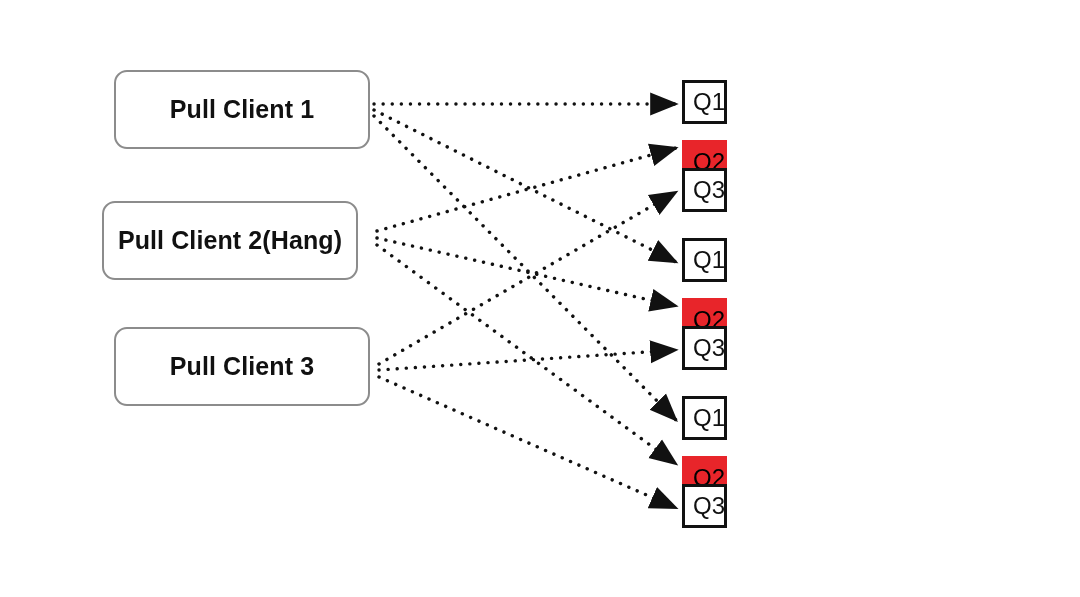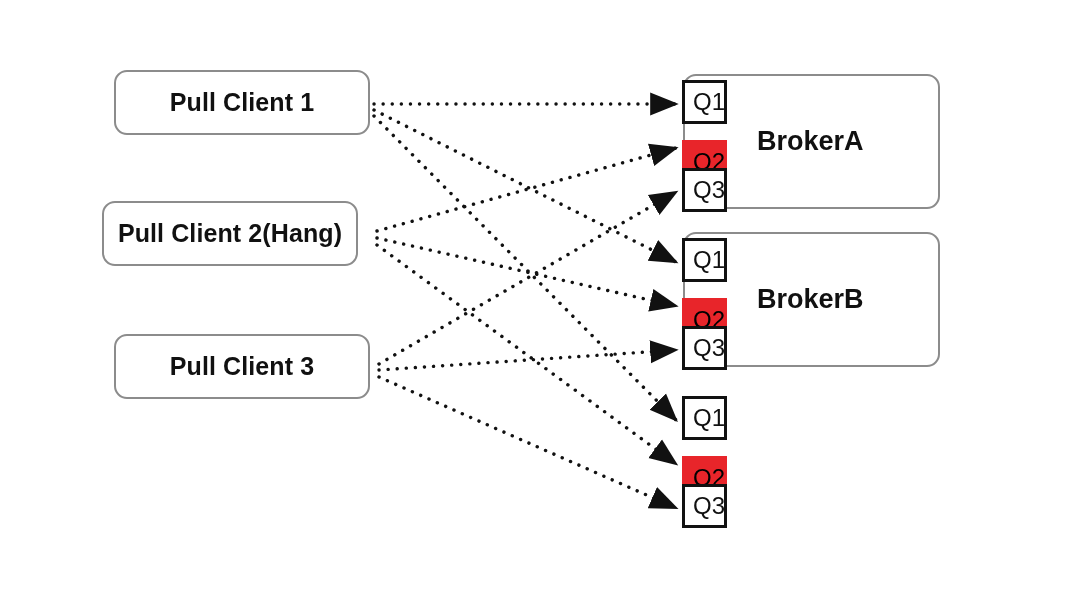--- a/index.html
+++ b/index.html
@@ -24,21 +24,21 @@
     width: 1080px;
     height: 597px;
     pointer-events: none;
   }
 
   
   .client-box {
     position: absolute;
     box-sizing: border-box;
     width: 256px;
-    height: 65px;
+    height: 79px;
     border: 2px solid #8c8c8c;
     border-radius: 13px;
     background: #ffffff;
     display: flex;
     align-items: center;
     justify-content: center;
   }
   .client-label {
     font-size: 25px;
     font-weight: 700;
@@ -119,34 +119,28 @@
   </svg>
 
   <div class="client-box" style="left:114px; top:70px;">
     <span class="client-label">Pull Client 1</span>
   </div>
 
   <div class="client-box" style="left:102px; top:201px;">
     <span class="client-label">Pull Client 2(Hang)</span>
   </div>
 
-  <div class="client-box" style="left:114px; top:334px;">
+  <div class="client-box" style="left:114px; top:327px;">
     <span class="client-label">Pull Client 3</span>
   </div>
 
-  <div class="broker-box" style="left:683px; top:74px;">
-    <span class="broker-label">BrokerA</span>
-  </div>
   <div class="queue-cell" style="left:682px; top:80px;">Q1</div>
   <div class="queue-cell active" style="left:682px; top:124px;">Q2</div>
   <div class="queue-cell" style="left:682px; top:168px;">Q3</div>
 
-  <div class="broker-box" style="left:683px; top:232px;">
-    <span class="broker-label">BrokerB</span>
-  </div>
   <div class="queue-cell" style="left:682px; top:238px;">Q1</div>
   <div class="queue-cell active" style="left:682px; top:282px;">Q2</div>
   <div class="queue-cell" style="left:682px; top:326px;">Q3</div>
 
   <div class="queue-cell" style="left:682px; top:396px;">Q1</div>
   <div class="queue-cell active" style="left:682px; top:440px;">Q2</div>
   <div class="queue-cell" style="left:682px; top:484px;">Q3</div>
 
 </div>
 

